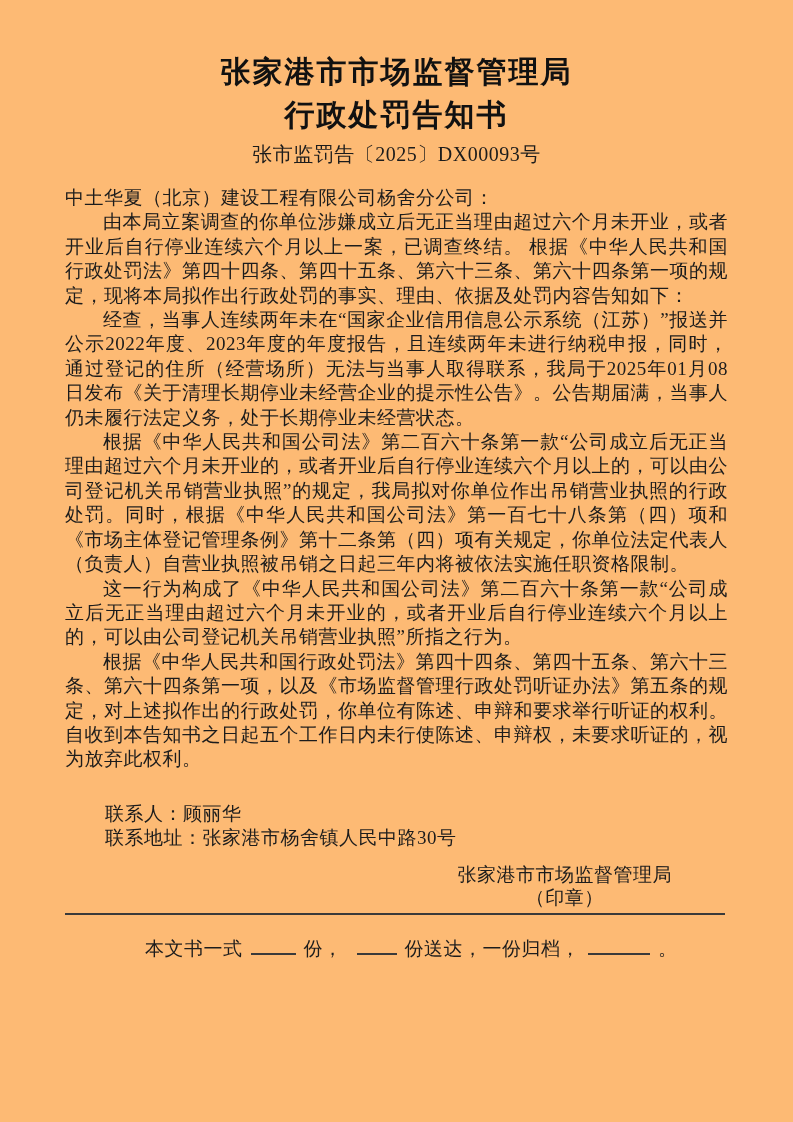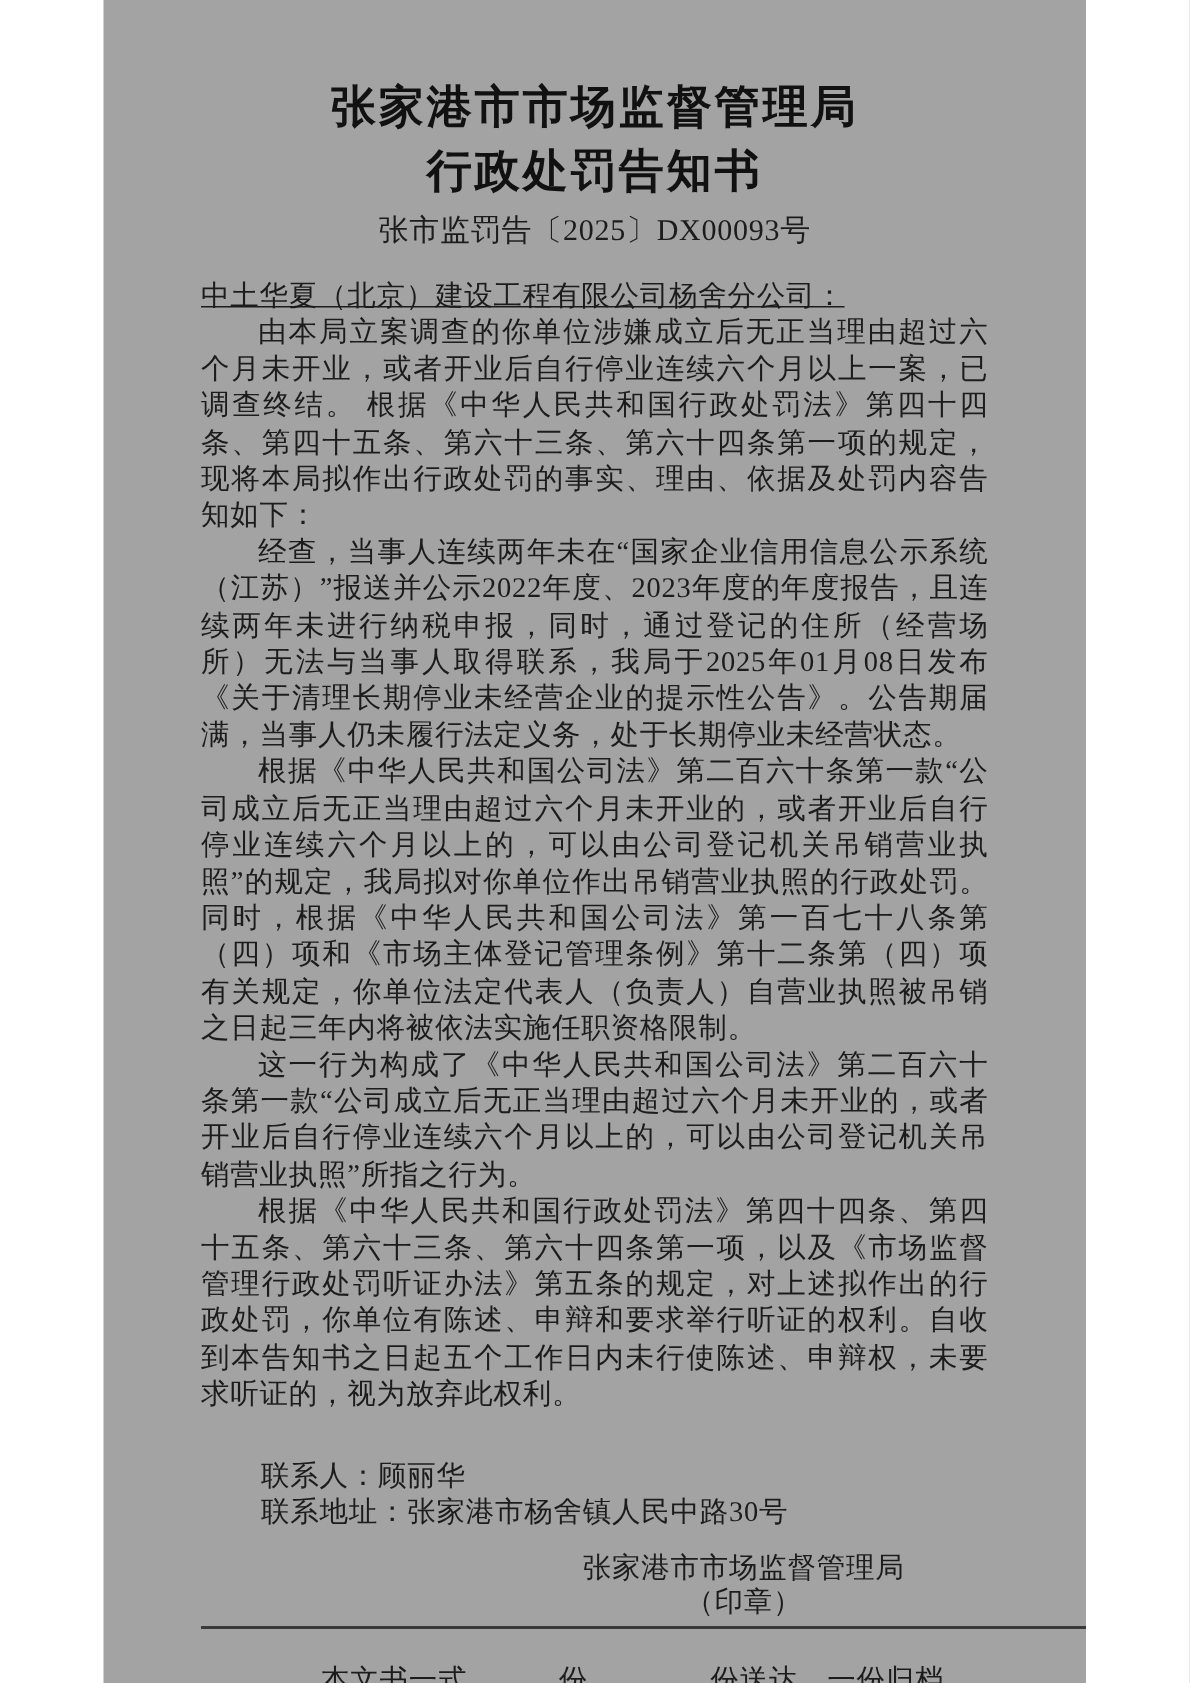--- a/index.html
+++ b/index.html
@@ -1,22 +1,22 @@
 <!DOCTYPE html>
 <html><head>
 <meta charset="utf-8">
 <style>
   * { margin: 0; padding: 0; box-sizing: border-box; }
   html, body { background: #ffffff; }
   .page {
     position: relative;
-    width: 655px;
+    width: 793px;
     height: 1122px;
     margin: 0 auto;
-    background: #a3a3a3;
+    background: #fdba74;
     padding: 52px 65px 0 65px;
     font-family: "Liberation Serif", "DejaVu Serif", serif;
     color: #1c1c1c;
     overflow: hidden;
   }
   .title {
     font-family: "Liberation Sans", "DejaVu Sans", sans-serif;
     font-weight: bold;
     font-size: 30px;
     line-height: 39px;
@@ -32,21 +32,21 @@
     margin-top: 8px;
     letter-spacing: 0.5px;
   }
   .body-block {
     margin-top: 20px;
     font-size: 19px;
     line-height: 24.4px;
     letter-spacing: 0.5px;
     text-align: justify;
   }
-  .recipient { text-indent: 0; text-decoration: underline; }
+  .recipient { text-indent: 0; }
   .para { text-indent: 2em; }
   .contact-block {
     margin-top: 30px;
     font-size: 19px;
     line-height: 24.6px;
     letter-spacing: 0.5px;
   }
   .contact-line { padding-left: 40px; }
   .signature-block {
     margin-top: 12px;

